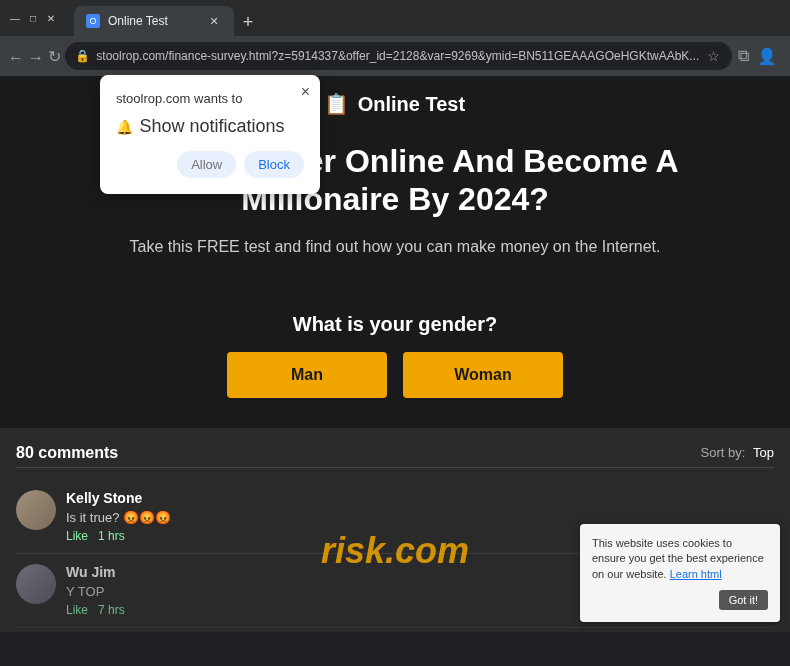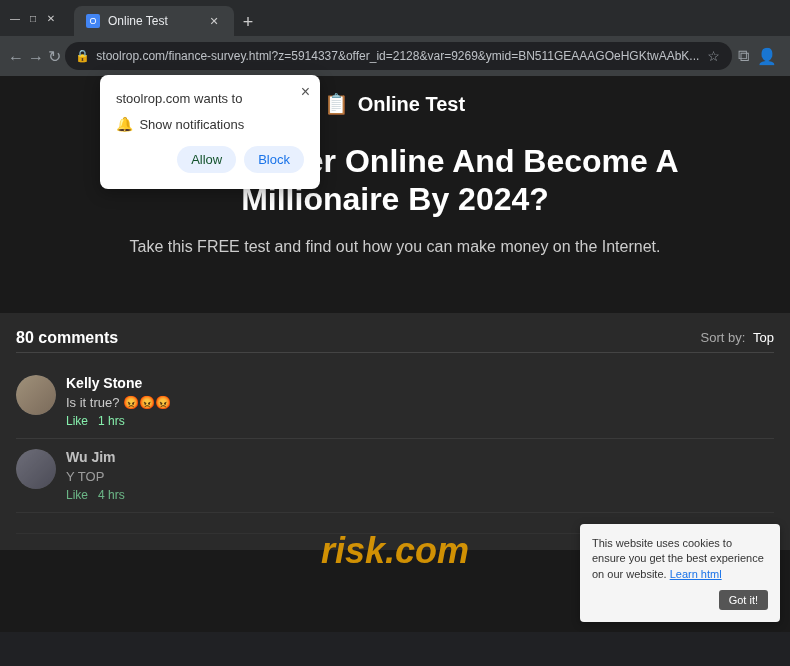--- a/index.html
+++ b/index.html
@@ -159,31 +159,31 @@
       display: flex;
       align-items: center;
       gap: 6px;
       margin-bottom: 14px;
     }
     .bell-icon {
       font-size: 14px;
       color: #555;
     }
     .show-notif-text {
-      font-size: 13px;
+      font-size: 18px;
       color: #333;
     }
     .popup-buttons {
       display: flex;
       gap: 8px;
       justify-content: flex-end;
     }
     .popup-allow-btn {
       background: #e8f0fe;
-      color: #14532d;
+      color: #737373;
       border: none;
       border-radius: 16px;
       padding: 6px 14px;
       font-size: 13px;
       cursor: pointer;
     }
     .popup-block-btn {
       background: #e8f0fe;
       color: #1a73e8;
       border: none;
@@ -438,20 +438,27 @@
   <div class="site-header">
     <span class="logo-icon">📋</span>
     <span class="site-title">Online Test</span>
   </div>
 
   <div class="hero">
     <h1>A Great Career Online And Become A Millionaire By 2024?</h1>
     <p>Take this FREE test and find out how you can make money on the Internet.</p>
   </div>
 
+  <div class="gender-section">
+    <div class="gender-question">What is your gender?</div>
+    <div class="gender-buttons">
+      <button class="gender-btn">Man</button>
+      <button class="gender-btn">Woman</button>
+    </div>
+  </div>
 
   <div class="comments-section">
     <div class="comments-header">
       <span class="comments-count">80 comments</span>
       <span class="sort-by">
         <span>Sort by:</span>
         <span style="color:white;margin-left:4px;cursor:pointer;">Top</span>
       </span>
     </div>
 
@@ -471,21 +478,21 @@
 
     <div class="comment-item" style="opacity:0.7;">
       <div class="comment-avatar">
         <div class="avatar-img" style="background:linear-gradient(135deg,#8a8a9a 0%,#5a5a6a 100%);"></div>
       </div>
       <div class="comment-body">
         <div class="comment-name">Wu Jim</div>
         <div class="comment-text">Y TOP</div>
         <div class="comment-meta">
           <span style="cursor:pointer;">Like</span>
-          <span>4 hrs</span>
+          <span>7 hrs</span>
         </div>
       </div>
     </div>
 
     <div class="comment-item" style="opacity:0.5;">
       
       
     </div>
   </div>
 

